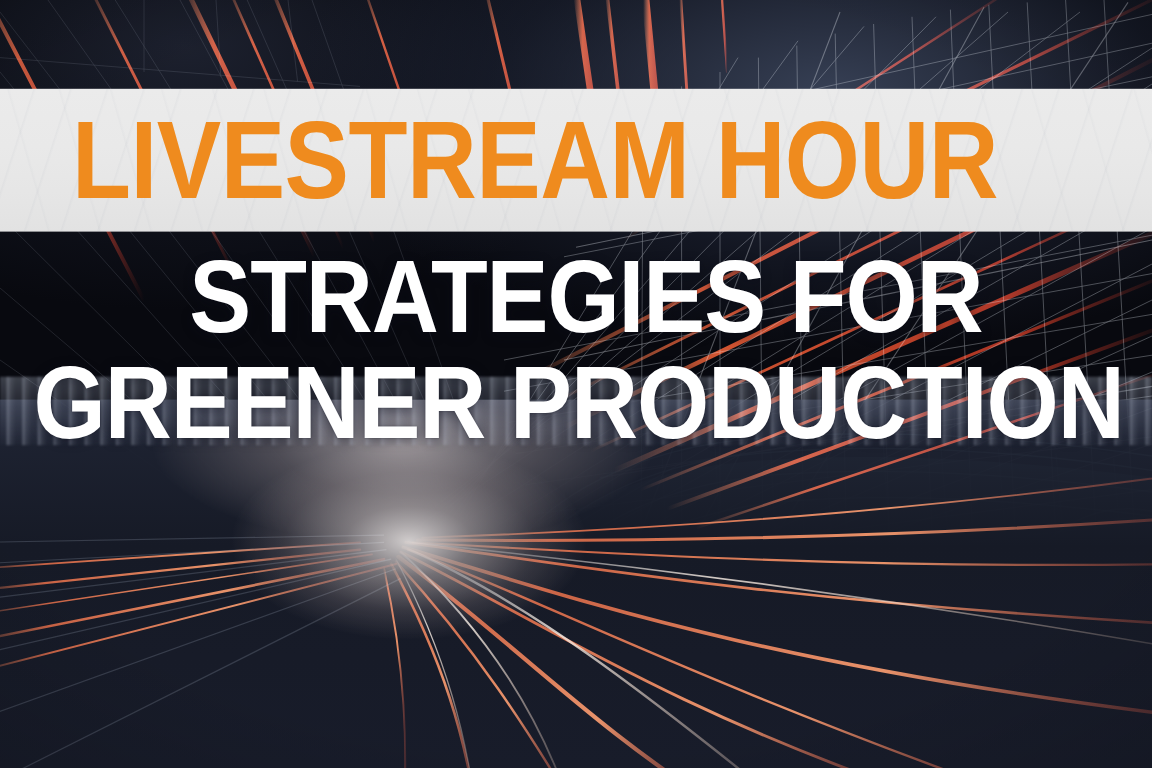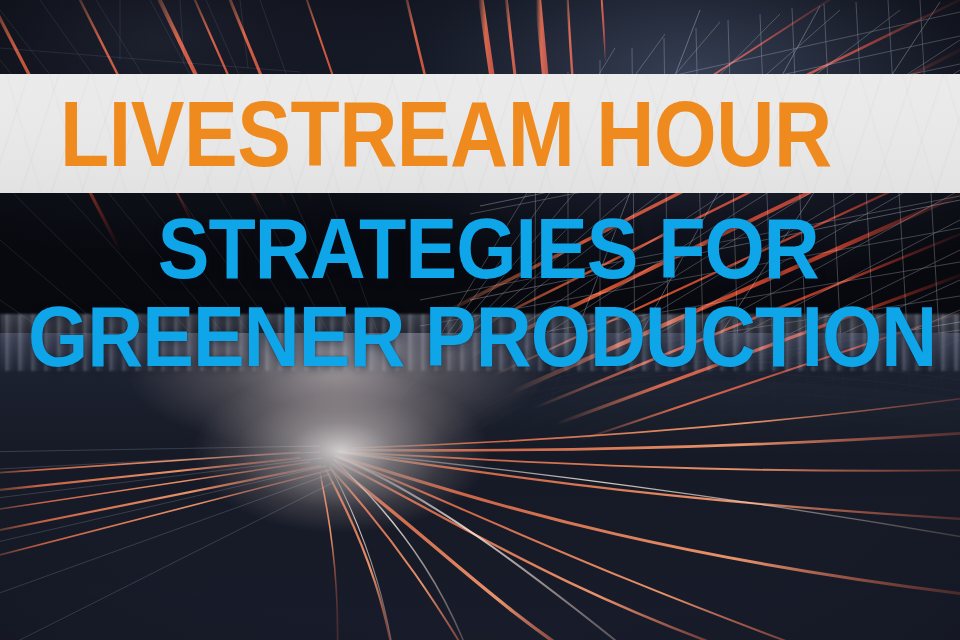--- a/index.html
+++ b/index.html
@@ -119,21 +119,21 @@
     white-space: nowrap;
   }
 
   
   .headline {
     position: absolute;
     left: 0;
     top: 206px;
     width: 960px;
     z-index: 3;
-    color: #0ea5e9;
+    color: #ffffff;
     font-family: "Liberation Sans Narrow", "Liberation Sans", sans-serif;
     font-weight: 700;
     line-height: 0.985;
     text-shadow: 0 2px 10px rgba(10,14,26,0.45), 0 0 2px rgba(10,14,26,0.35);
   }
   .headline-line {
     display: block;
     white-space: nowrap;
     font-size: 86px;
     letter-spacing: -1px;

